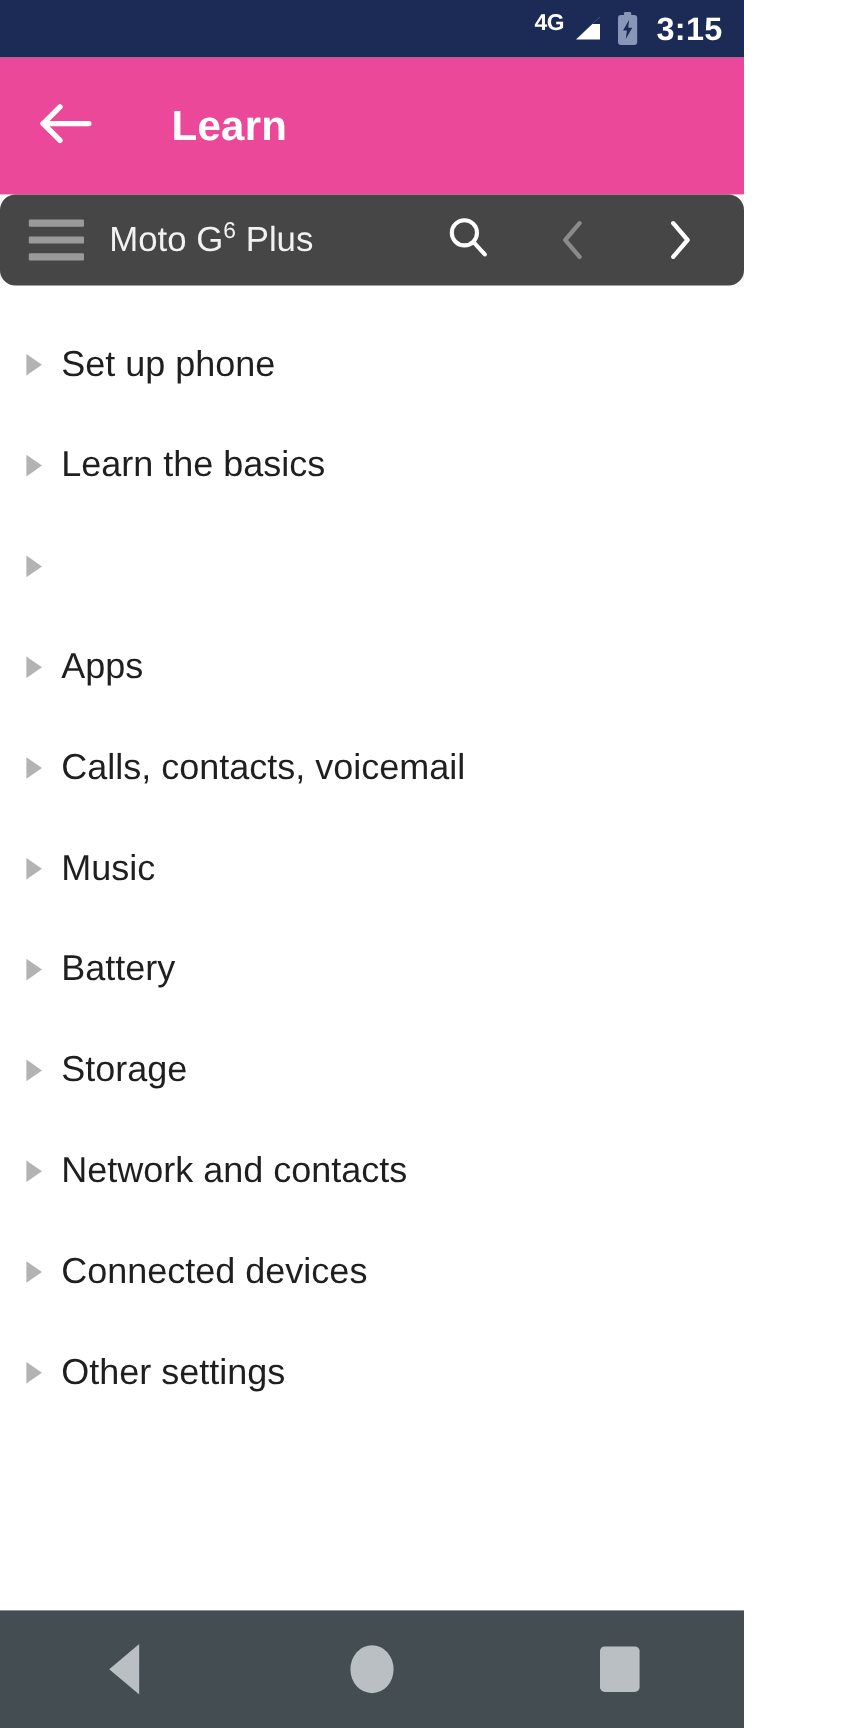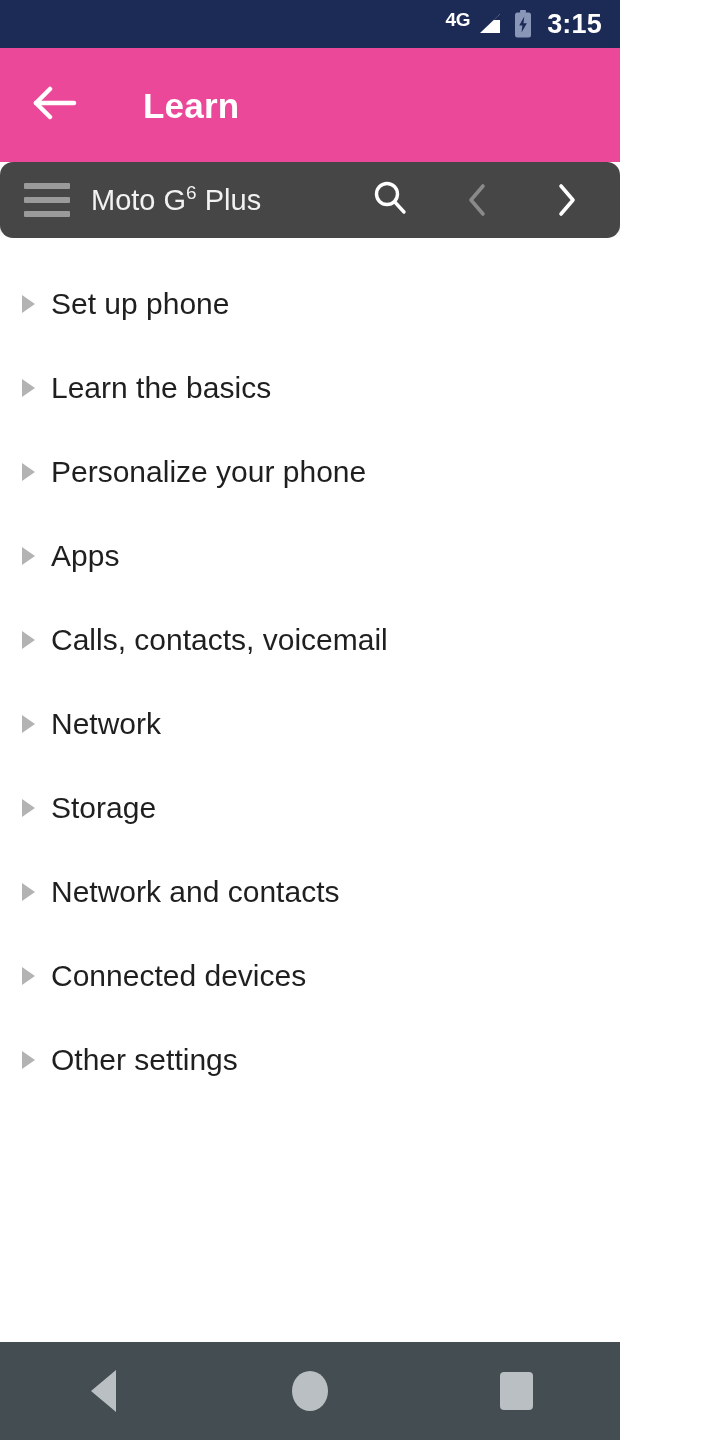--- a/index.html
+++ b/index.html
@@ -319,33 +319,36 @@
         <li class="topic-item">
           <span class="bullet-tri"></span>
           <span class="topic-label">Set up phone</span>
         </li>
         <li class="topic-item">
           <span class="bullet-tri"></span>
           <span class="topic-label">Learn the basics</span>
         </li>
         <li class="topic-item">
           <span class="bullet-tri"></span>
-          <span class="topic-label">Personalize your phone</span>
         </li>
         <li class="topic-item">
           <span class="bullet-tri"></span>
           <span class="topic-label">Apps</span>
         </li>
         <li class="topic-item">
           <span class="bullet-tri"></span>
           <span class="topic-label">Calls, contacts, voicemail</span>
         </li>
         <li class="topic-item">
           <span class="bullet-tri"></span>
-          <span class="topic-label">Network</span>
+          <span class="topic-label">Music</span>
+        </li>
+        <li class="topic-item">
+          <span class="bullet-tri"></span>
+          <span class="topic-label">Battery</span>
         </li>
         <li class="topic-item">
           <span class="bullet-tri"></span>
           <span class="topic-label">Storage</span>
         </li>
         <li class="topic-item">
           <span class="bullet-tri"></span>
           <span class="topic-label">Network and contacts</span>
         </li>
         <li class="topic-item">

